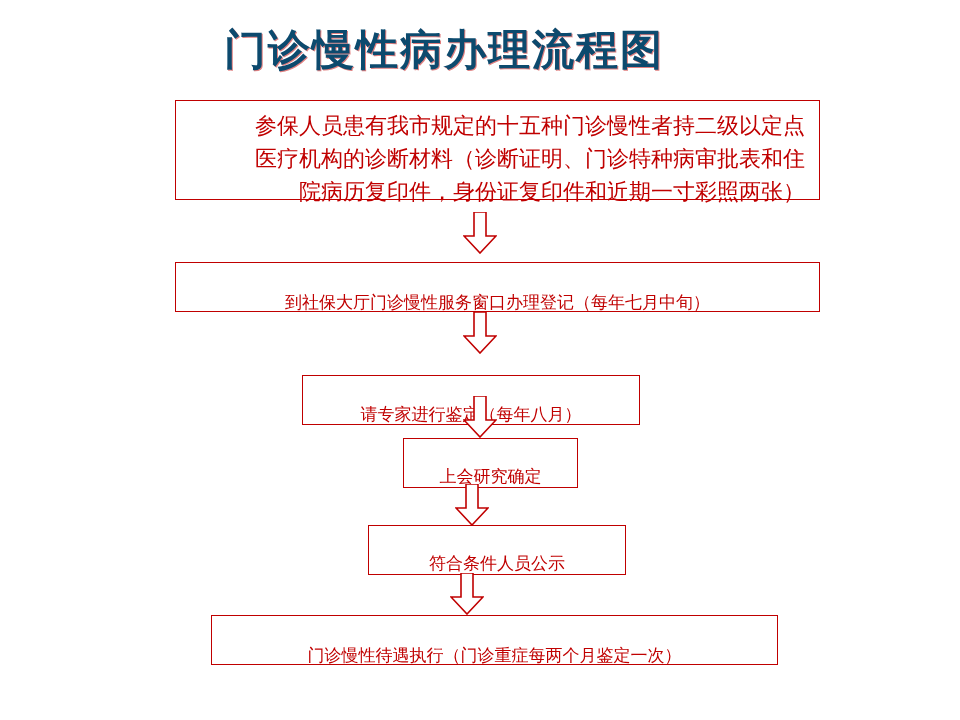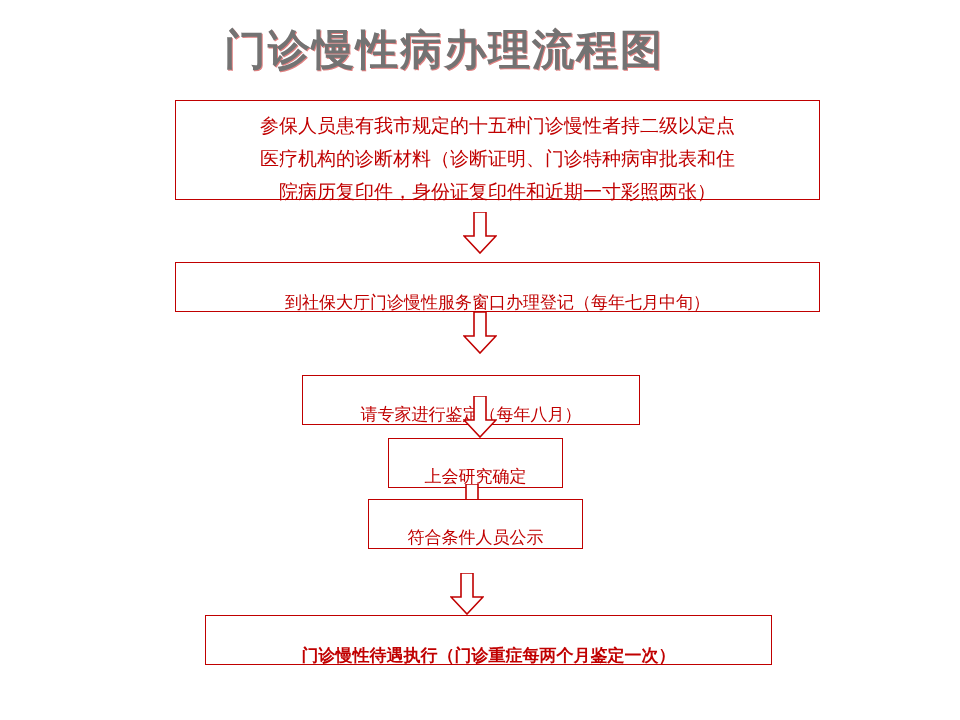--- a/index.html
+++ b/index.html
@@ -22,40 +22,40 @@
   .title {
     position: absolute;
     top: 22px;
     left: 0;
     width: 888px;
     text-align: center;
     font-family: "DejaVu Serif", serif;
     font-weight: bold;
     font-size: 42px;
     letter-spacing: 2px;
-    color: #737373;
+    color: #0c4a6e;
     text-shadow: 1px 1px 0 #e08080;
   }
   .node {
     position: absolute;
     box-sizing: border-box;
     border: 1.5px solid #c00000;
     background: #ffffff;
     color: #c00000;
     font-size: 17px;
     line-height: 30px;
     text-align: center;
     padding: 24px 10px;
     font-family: "DejaVu Serif", serif;
     white-space: pre-wrap;
   }
   .node.multiline {
-    text-align: center;
+    text-align: right;
     line-height: 33px;
-    font-size: 19px;
+    font-size: 22px;
     padding: 8px 14px;
   }
   .arrow {
     position: absolute;
     width: 34px;
     height: 42px;
   }
   .arrow svg {
     display: block;
     width: 34px;
@@ -88,31 +88,31 @@
   </div>
 
   <div class="node" style="left:302px; top:348px; width:338px; height:40px; line-height:28px;margin-top:27px;">请专家进行鉴定（每年八月）</div>
 
   <div class="arrow" style="left:463px; top:396px;">
     <svg viewBox="0 0 34 42" xmlns="http://www.w3.org/2000/svg">
       <polygon points="11,0 23,0 23,24 33,24 17,41 1,24 11,24" fill="#ffffff" stroke="#c00000" stroke-width="1.6"></polygon>
     </svg>
   </div>
 
-  <div class="node" style="left:388px; top:438px; width:175px; height:24px; line-height:26px;">上会研究确定</div>
+  <div class="node" style="left:403px; top:438px; width:175px; height:24px; line-height:26px;">上会研究确定</div>
 
   <div class="arrow" style="left:455px; top:484px;">
     <svg viewBox="0 0 34 42" xmlns="http://www.w3.org/2000/svg">
       <polygon points="11,0 23,0 23,24 33,24 17,41 1,24 11,24" fill="#ffffff" stroke="#c00000" stroke-width="1.6"></polygon>
     </svg>
   </div>
 
-  <div class="node" style="left:368px; top:499px; width:215px; height:38px; line-height:26px;">符合条件人员公示</div>
+  <div class="node" style="left:368px; top:525px; width:258px; height:38px; line-height:26px;">符合条件人员公示</div>
 
   <div class="arrow" style="left:450px; top:573px;">
     <svg viewBox="0 0 34 42" xmlns="http://www.w3.org/2000/svg">
       <polygon points="11,0 23,0 23,24 33,24 17,41 1,24 11,24" fill="#ffffff" stroke="#c00000" stroke-width="1.6"></polygon>
     </svg>
   </div>
 
-  <div class="node" style="left:205px; top:615px; width:567px; height:42px; line-height:30px;font-weight:bold;">门诊慢性待遇执行（门诊重症每两个月鉴定一次）</div>
+  <div class="node" style="left:211px; top:615px; width:567px; height:42px; line-height:30px;">门诊慢性待遇执行（门诊重症每两个月鉴定一次）</div>
 
 </div>
 
 </body></html>

